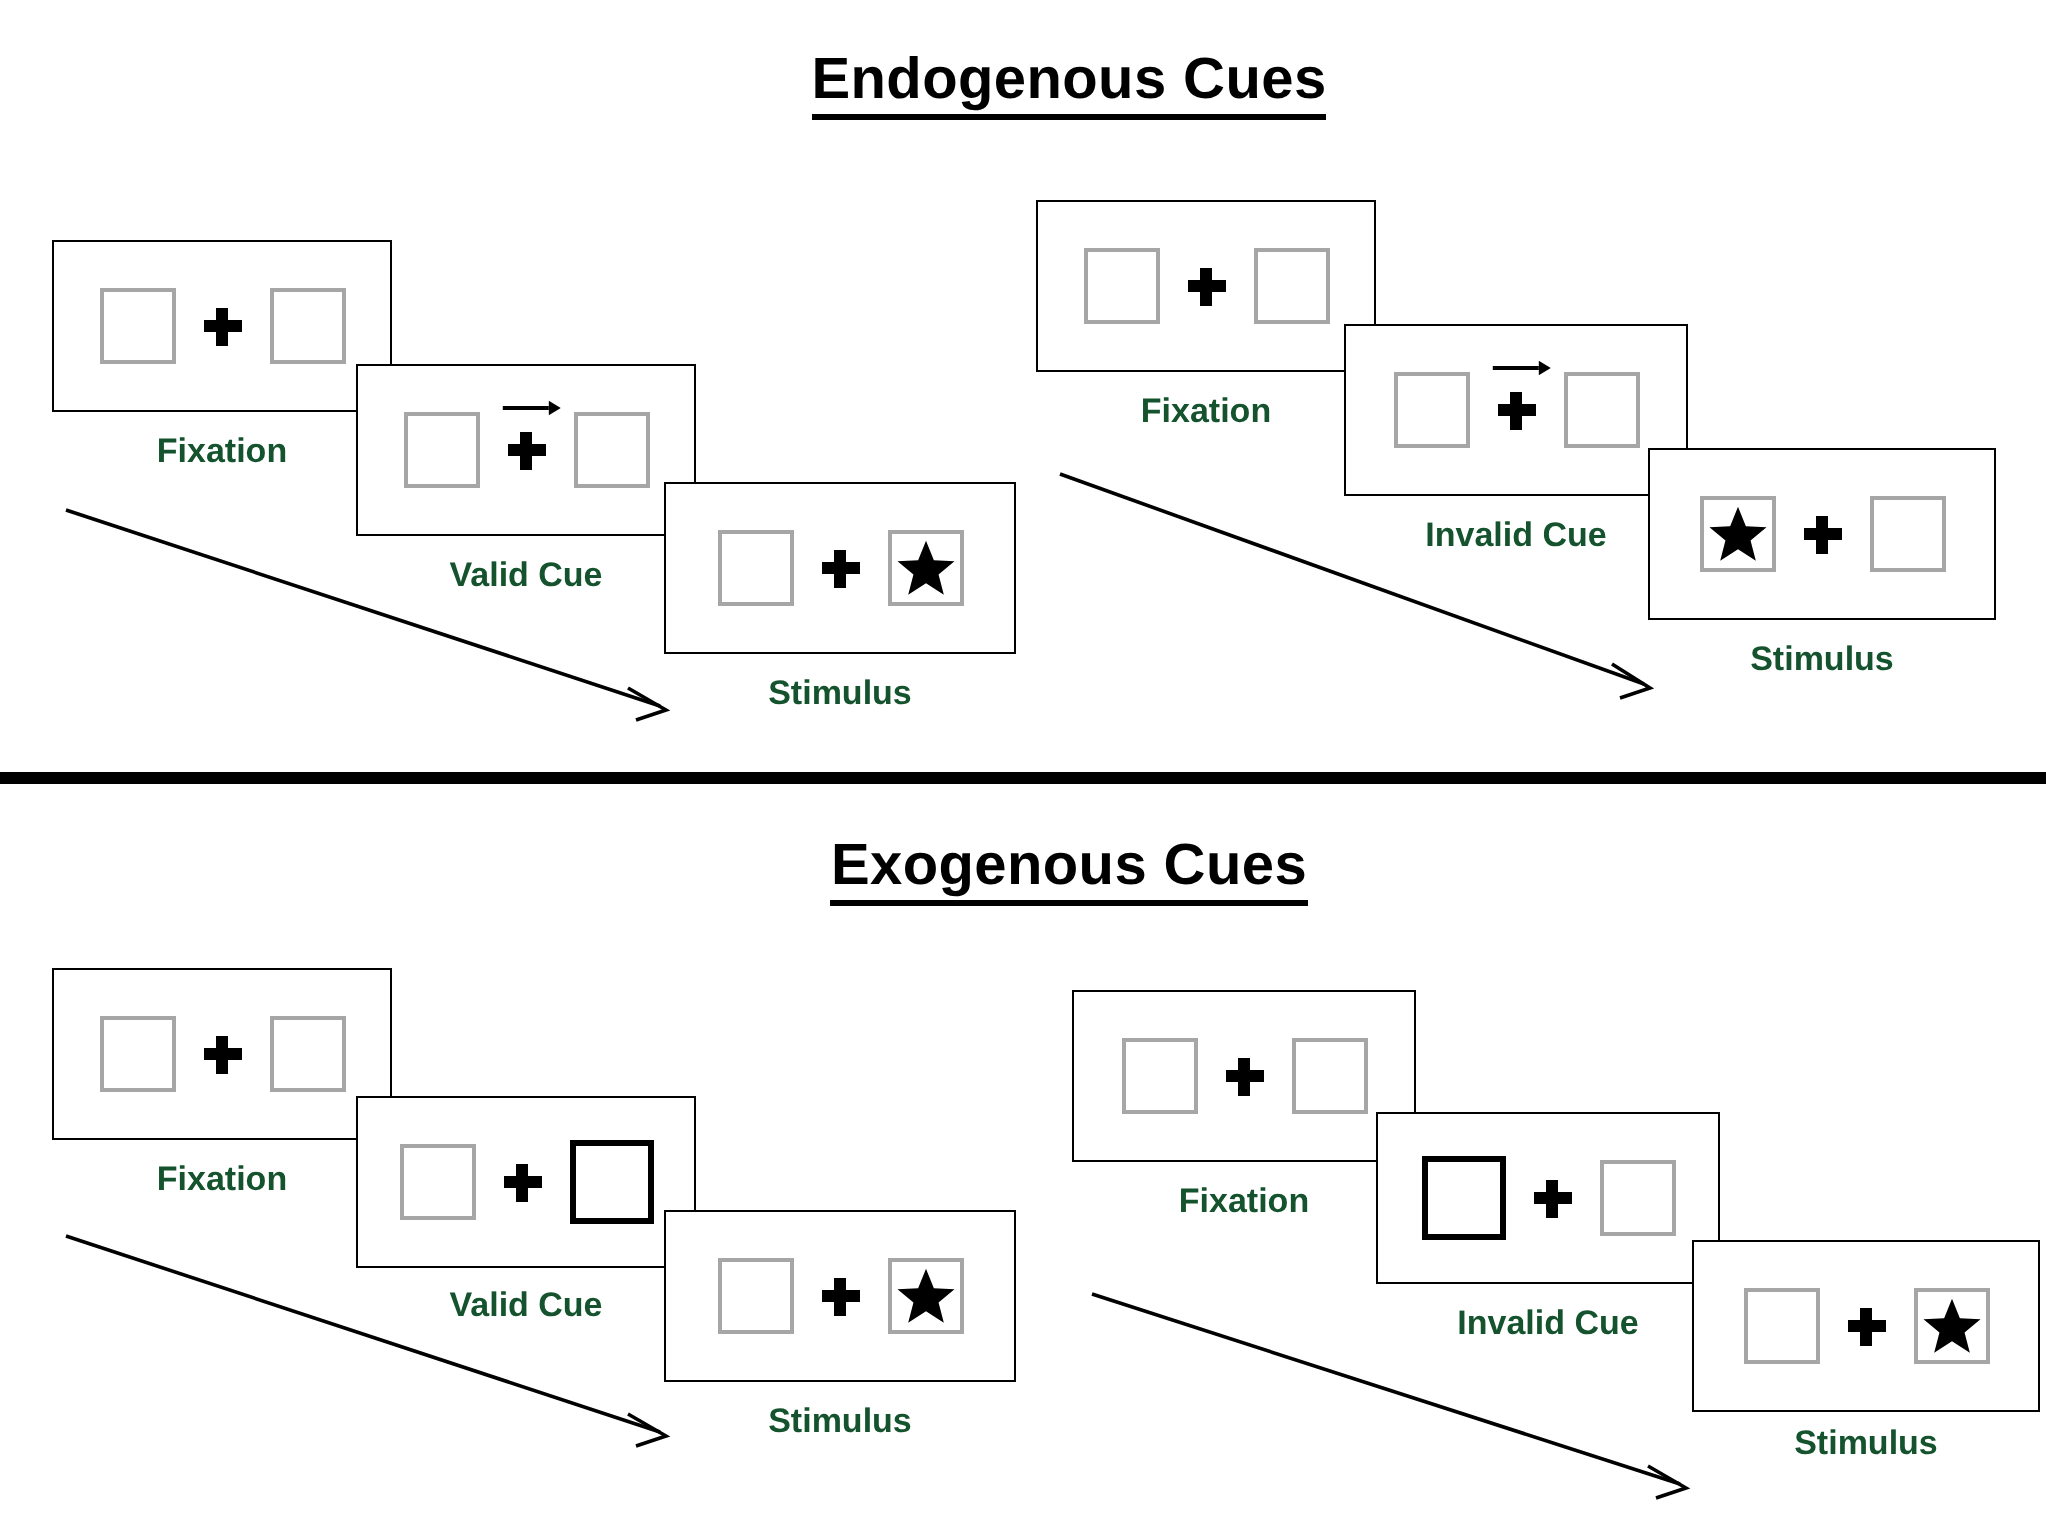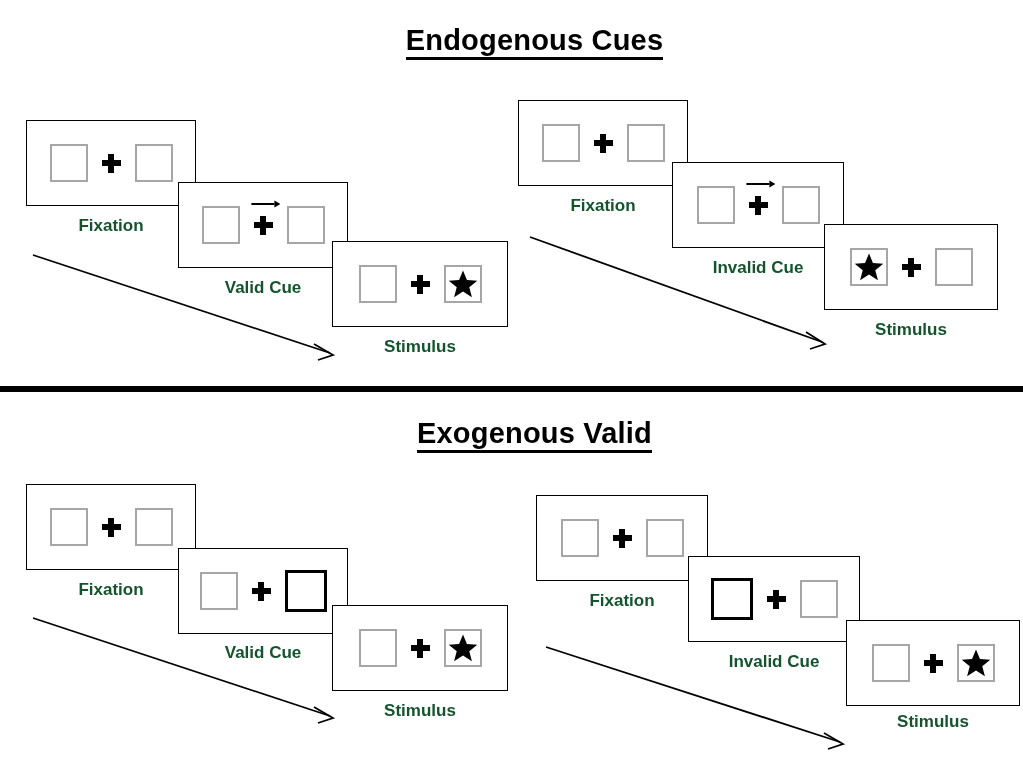--- a/index.html
+++ b/index.html
@@ -234,21 +234,21 @@
   <div class="panel-label" style="left:824px; top:320px; width:174px;">Stimulus</div>
 
   <svg class="flow-arrow" style="left:527px; top:232px; width:310px; height:125px;" viewBox="0 0 310 125">
     <line x1="3" y1="5" x2="295" y2="110" stroke="#000" stroke-width="1.8"></line>
     <polyline points="279,100 298,112 283,117" fill="none" stroke="#000" stroke-width="1.8"></polyline>
   </svg>
 
   <div class="divider" style="top:386px;"></div>
 
   <div class="section-title" style="left:0; top:417px;">
-    <span>Exogenous Valid</span>
+    <span>Exogenous Cues</span>
   </div>
 
   <div class="panel" style="left:26px; top:484px; width:170px; height:86px;">
     <div class="panel-inner">
       <div class="box"></div>
       <div class="cross"></div>
       <div class="box"></div>
     </div>
   </div>
   <div class="panel-label" style="left:26px; top:580px; width:170px;">Fixation</div>

